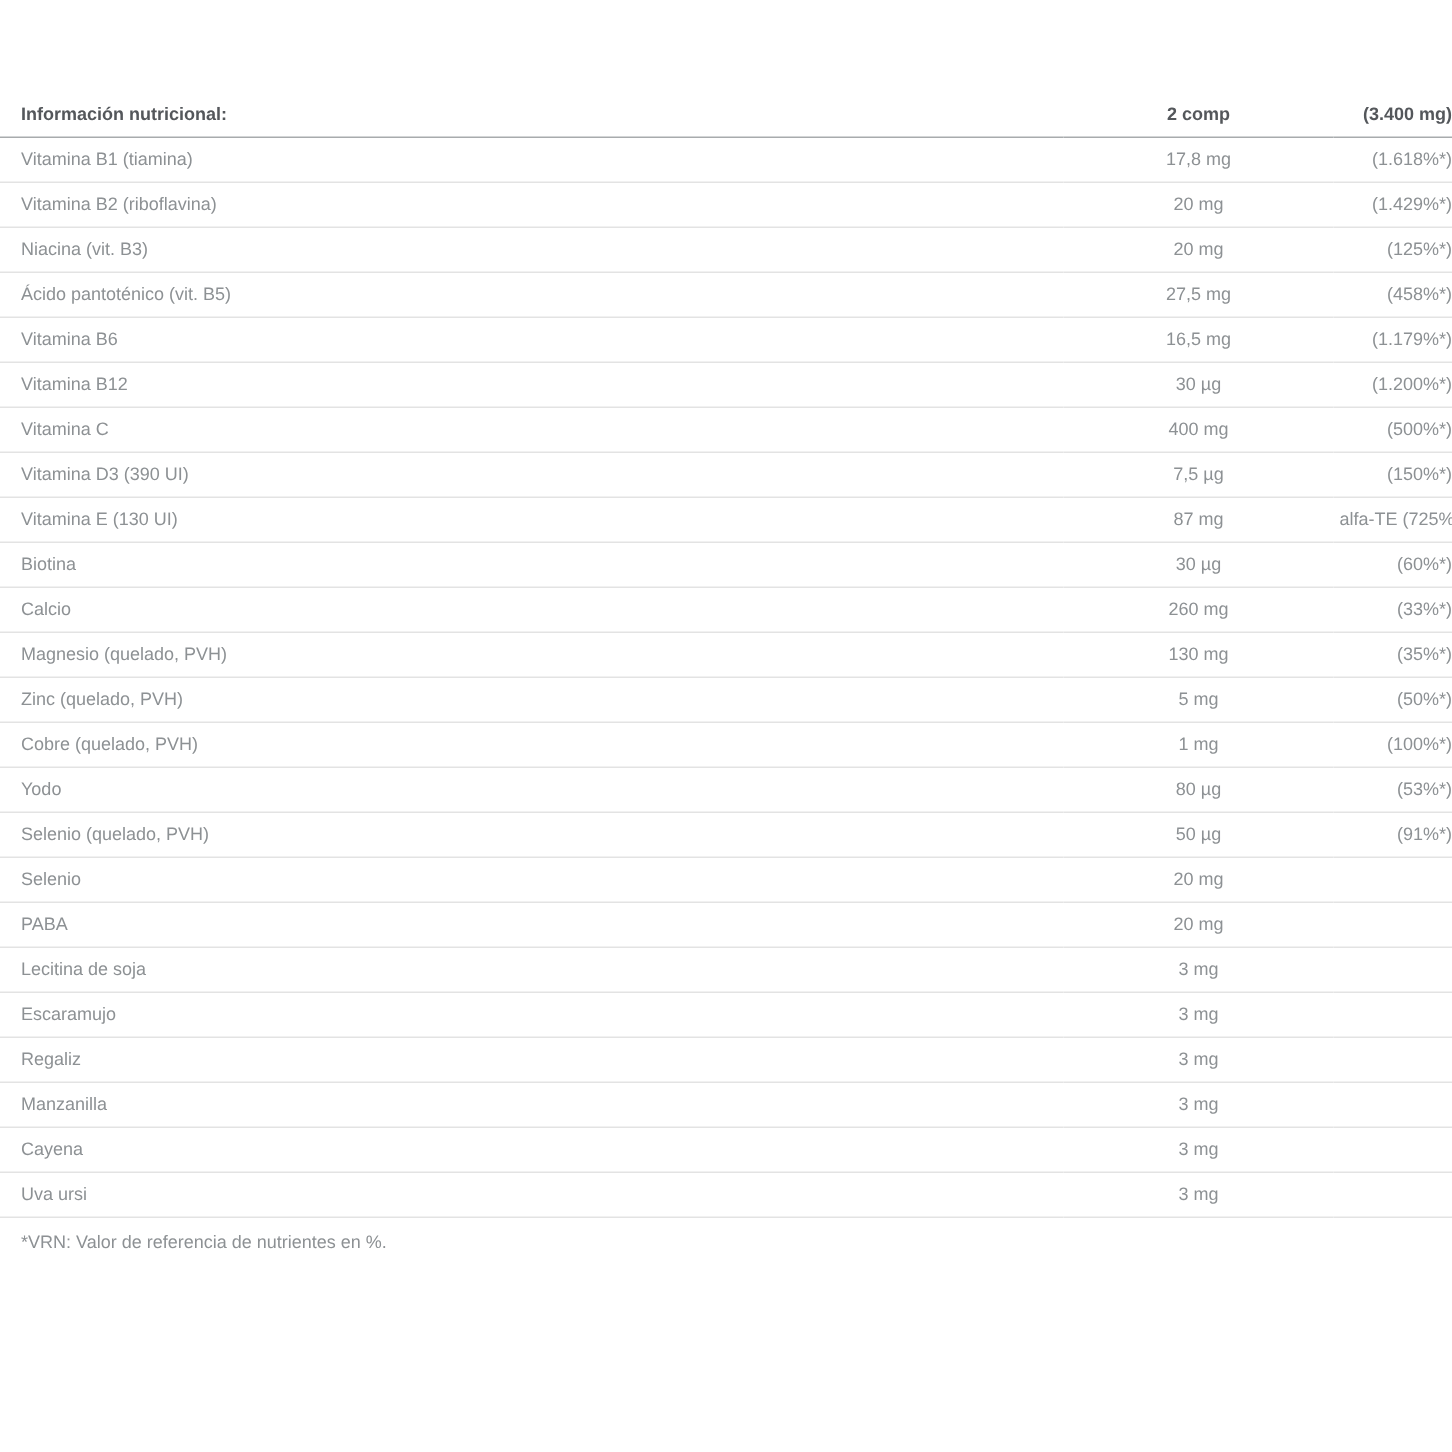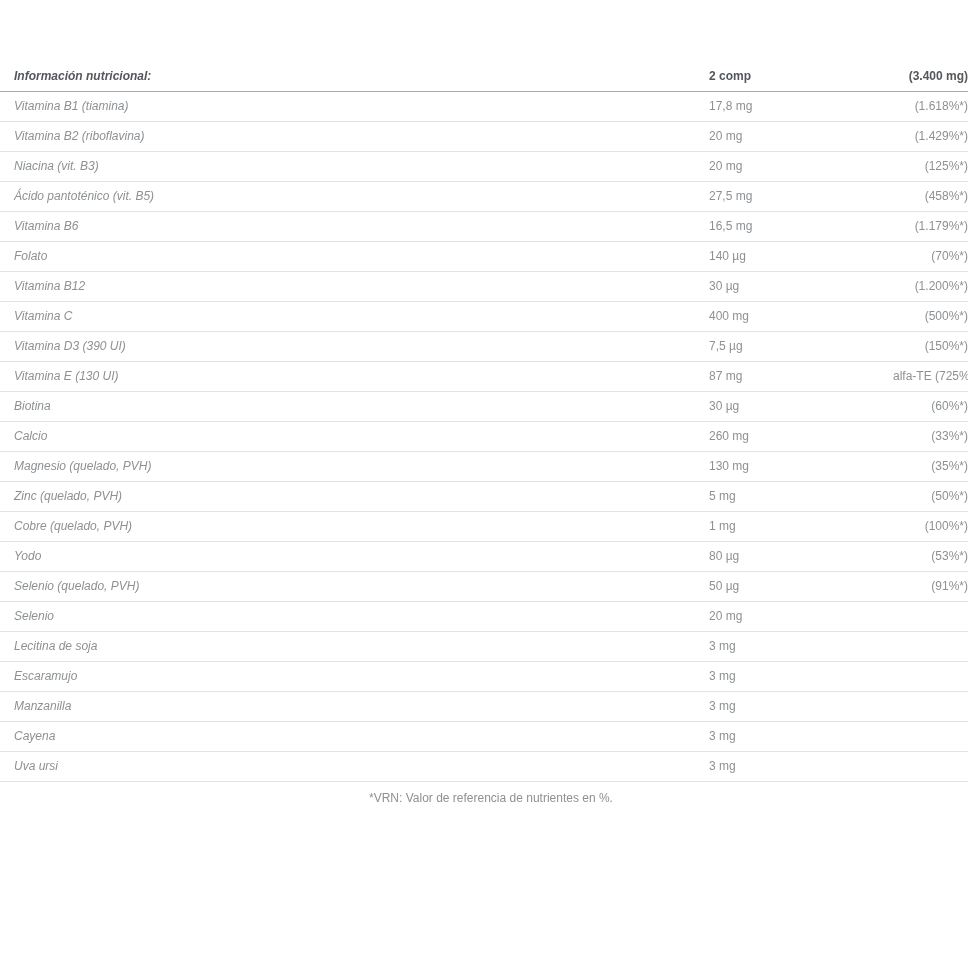--- a/index.html
+++ b/index.html
@@ -45,35 +45,33 @@
   }
   
   table.nutrition tbody td {
     color: #8d9194;
     font-weight: 400;
     border-bottom: 1px solid #e3e3e3;
   }
   .c-name {
     text-align: left;
     padding-left: 14px !important;
-    font-style: italic;
   }
   .c-amount {
-    text-align: left;
+    text-align: center;
   }
   .c-vrn {
     text-align: right;
     padding-left: 4px !important;
   }
   .footnote {
     padding-top: 9px;
     padding-left: 14px;
     font-size: 12px;
     color: #8d9194;
-    text-align: center;
   }
 </style>
 </head>
 <body>
 
 <div class="page">
 
   <table class="nutrition">
     <colgroup>
       <col class="col-name">
@@ -107,25 +105,20 @@
           <td class="c-name">Ácido pantoténico (vit. B5)</td>
           <td class="c-amount">27,5 mg</td>
           <td class="c-vrn">(458%*)</td>
         </tr>
         <tr>
           <td class="c-name">Vitamina B6</td>
           <td class="c-amount">16,5 mg</td>
           <td class="c-vrn">(1.179%*)</td>
         </tr>
         <tr>
-          <td class="c-name">Folato</td>
-          <td class="c-amount">140 µg</td>
-          <td class="c-vrn">(70%*)</td>
-        </tr>
-        <tr>
           <td class="c-name">Vitamina B12</td>
           <td class="c-amount">30 µg</td>
           <td class="c-vrn">(1.200%*)</td>
         </tr>
         <tr>
           <td class="c-name">Vitamina C</td>
           <td class="c-amount">400 mg</td>
           <td class="c-vrn">(500%*)</td>
         </tr>
         <tr>
@@ -172,26 +165,36 @@
           <td class="c-name">Selenio (quelado, PVH)</td>
           <td class="c-amount">50 µg</td>
           <td class="c-vrn">(91%*)</td>
         </tr>
         <tr>
           <td class="c-name">Selenio</td>
           <td class="c-amount">20 mg</td>
           <td class="c-vrn"></td>
         </tr>
         <tr>
+          <td class="c-name">PABA</td>
+          <td class="c-amount">20 mg</td>
+          <td class="c-vrn"></td>
+        </tr>
+        <tr>
           <td class="c-name">Lecitina de soja</td>
           <td class="c-amount">3 mg</td>
           <td class="c-vrn"></td>
         </tr>
         <tr>
           <td class="c-name">Escaramujo</td>
+          <td class="c-amount">3 mg</td>
+          <td class="c-vrn"></td>
+        </tr>
+        <tr>
+          <td class="c-name">Regaliz</td>
           <td class="c-amount">3 mg</td>
           <td class="c-vrn"></td>
         </tr>
         <tr>
           <td class="c-name">Manzanilla</td>
           <td class="c-amount">3 mg</td>
           <td class="c-vrn"></td>
         </tr>
         <tr>
           <td class="c-name">Cayena</td>

